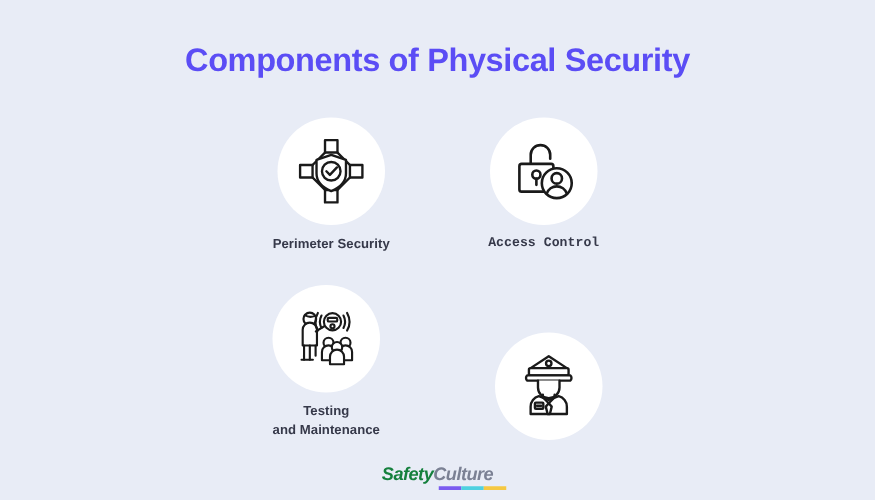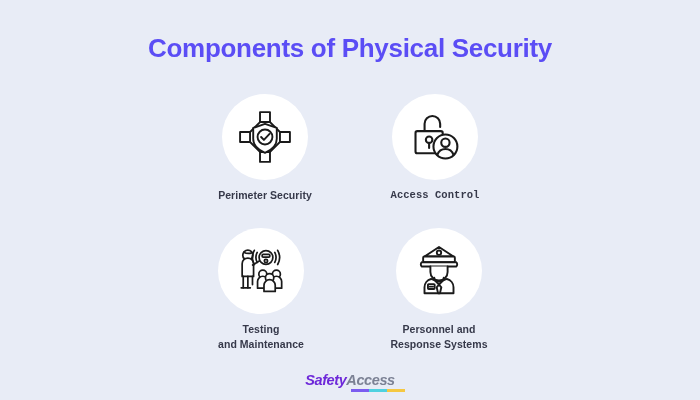--- a/index.html
+++ b/index.html
@@ -227,29 +227,27 @@
 
             <path d="M26.5 41.5 L32 47 L37.5 41.5"></path>
 
             <path d="M32 47 L29.4 50 L31 56.5 h2 l1.6-6.5 Z" fill="#ffffff"></path>
 
             <rect x="19.8" y="46.5" width="7.4" height="5.4" rx="0.8" fill="#ffffff"></rect>
             <path d="M21.6 49.2 h3.8"></path>
           </svg>
         </span>
       </div>
-      <div class="component-label" style="color: rgb(54, 57, 74);">Personnel and
-Response Systems</div>
     </div>
 
   </div>
 
   <div class="footer">
     <div class="logo">
-      <span class="logo-safety" style="color: #6d28d9;">Safety</span><span class="logo-culture" style="color: rgb(123, 129, 148);">Access</span>
+      <span class="logo-safety" style="color: #15803d;">Safety</span><span class="logo-culture" style="color: rgb(123, 129, 148);">Culture</span>
       <span class="logo-underline">
         <span style="background: rgb(123, 92, 240);"></span>
         <span style="background: rgb(79, 209, 224);"></span>
         <span style="background: rgb(245, 200, 66);"></span>
       </span>
     </div>
   </div>
 
 </div>
 

